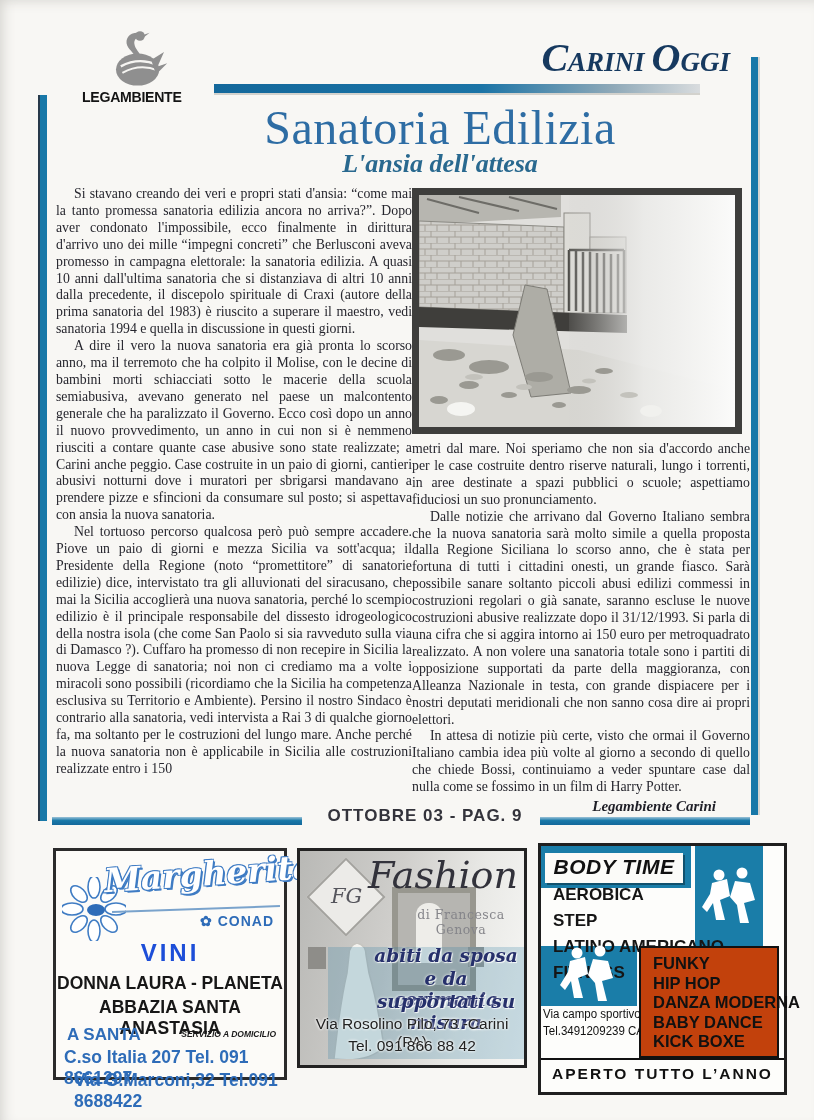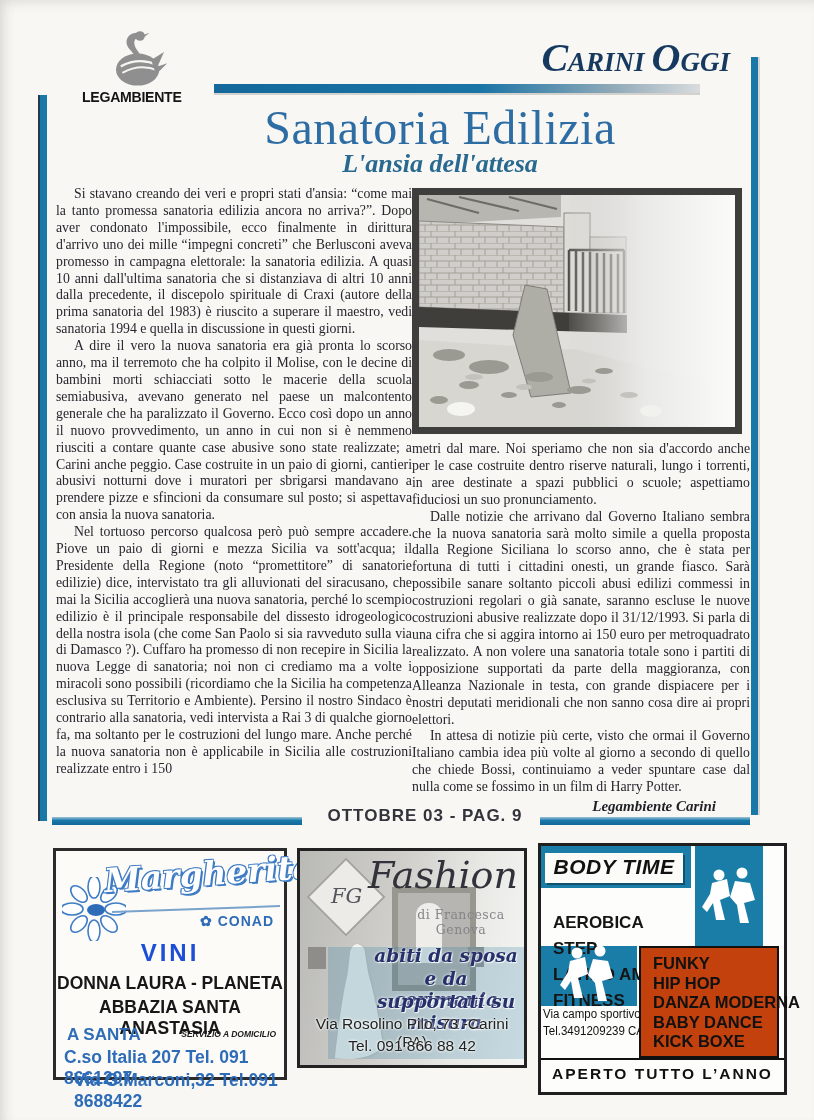--- a/index.html
+++ b/index.html
@@ -101,21 +101,21 @@
           font-size:15.5px;color:#222;text-shadow:0 0 3px #fff,0 0 3px #fff;}
 
   
   .ad3{left:538px;top:843px;width:249px;height:252px;border-color:#1f1f1f;background:#fdfdfb;}
   .bt-teal-a{position:absolute;left:0;top:0;width:150px;height:42px;background:#1a7da8;}
   .bt-teal-b{position:absolute;left:154px;top:0;width:68px;height:100px;background:#1a7da8;}
   .bt-teal-c{position:absolute;left:0;top:100px;width:96px;height:60px;background:#1a7da8;}
   .bt-logo{position:absolute;left:4px;top:7px;width:138px;height:30px;background:#fbfbf8;box-shadow:2px 2px 0 rgba(0,0,0,.35);}
   .bt-logo span{display:block;margin-top:2px;text-align:center;font-family:"Liberation Sans",sans-serif;
                 font-weight:bold;font-style:italic;font-size:21px;color:#111;letter-spacing:0.5px;}
-  .bt-courses{position:absolute;left:12px;top:64px;font-family:"Liberation Sans",sans-serif;font-weight:bold;
+  .bt-courses{position:absolute;left:12px;top:36px;font-family:"Liberation Sans",sans-serif;font-weight:bold;
               font-size:17px;line-height:26px;color:#151515;white-space:nowrap;}
   .bt-dancers{position:absolute;width:60px;height:66px;}
   .bt-d1{left:158px;top:20px;} .bt-d2{left:16px;top:98px;}
   .bt-addr{position:absolute;left:2px;top:160px;width:100px;font-family:"Liberation Sans",sans-serif;
            font-size:12.5px;line-height:17px;color:#111;transform:scaleX(.92);transform-origin:left;white-space:nowrap;}
   .bt-box{position:absolute;left:98px;top:100px;width:140px;height:112px;background:#c2410c;border:2px solid #111;
           box-sizing:border-box;}
   .bt-box .bt-list{margin:6px 0 0 12px;font-family:"Liberation Sans",sans-serif;font-weight:bold;
                    font-size:16.5px;line-height:19.5px;color:#111;white-space:nowrap;}
   .bt-sep{position:absolute;left:0;top:212px;width:243px;height:2px;background:#111;}

